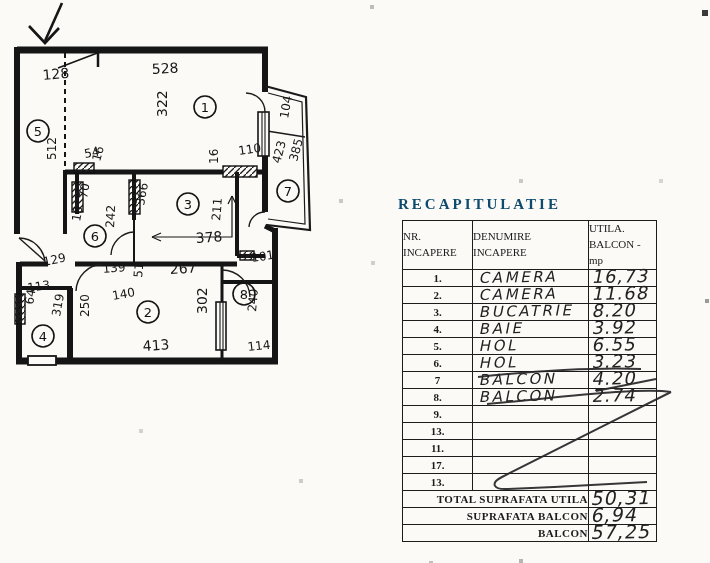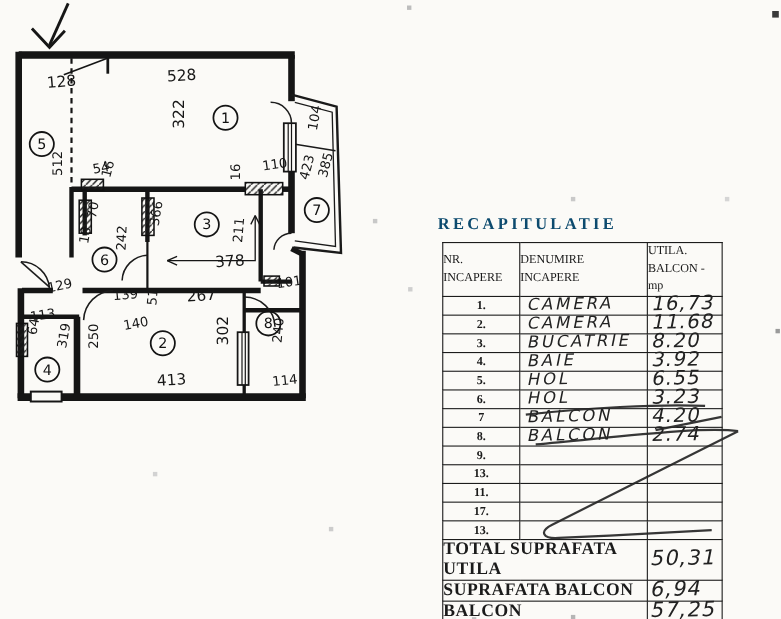--- a/index.html
+++ b/index.html
@@ -20,21 +20,21 @@
   table.recap-t{border-collapse:collapse;table-layout:fixed;width:254px;margin-left:4px;}
   table.recap-t td{border:1.5px solid #1c1c1c;padding:0;height:16px;overflow:visible;vertical-align:middle;}
   td.c-nr{font-weight:bold;font-size:11px;text-align:center;}
   tr.hdr td{height:31px;font-weight:normal;font-size:11px;text-align:left;line-height:1.45;}
   td.c-name,td.c-val{line-height:8px;}
   .hand{display:inline-block;font-family:"DejaVu Sans",sans-serif;color:#222;
         white-space:nowrap;transform:skewX(-12deg) rotate(-1deg);transform-origin:left bottom;}
   .hand.nm{font-size:15px;letter-spacing:2.5px;padding-left:6px;}
   .hand.vl{font-size:18px;letter-spacing:1px;padding-left:3px;}
   .hand.tvl{font-size:19px;letter-spacing:1px;padding-left:2px;}
-  td.c-tlabel{font-weight:bold;font-size:16px;letter-spacing:.5px;text-align:left;padding-left:5px;}
+  td.c-tlabel{font-weight:bold;font-size:11px;letter-spacing:.5px;text-align:right;padding-left:5px;}
 
   #scribbles{position:absolute;left:0;top:0;pointer-events:none;}
   .noise{position:absolute;left:0;top:0;width:2px;height:2px;background:transparent;
          box-shadow:704px 12px 0 2px #3a3a3a, 371px 6px 0 1px #bdbdbd, 340px 200px 0 1px #c8c8c8,
                     706px 300px 0 1px #9a9a9a, 372px 262px 0 1px #cfcfcf, 520px 560px 0 1px #b5b5b5,
                     430px 562px 0 1px #c0c0c0, 140px 430px 0 1px #d2d2d2, 300px 480px 0 1px #cccccc,
                     660px 180px 0 1px #d5d5d5, 520px 180px 0 1px #c9c9c9;}
 </style>
 </head>
 <body>

